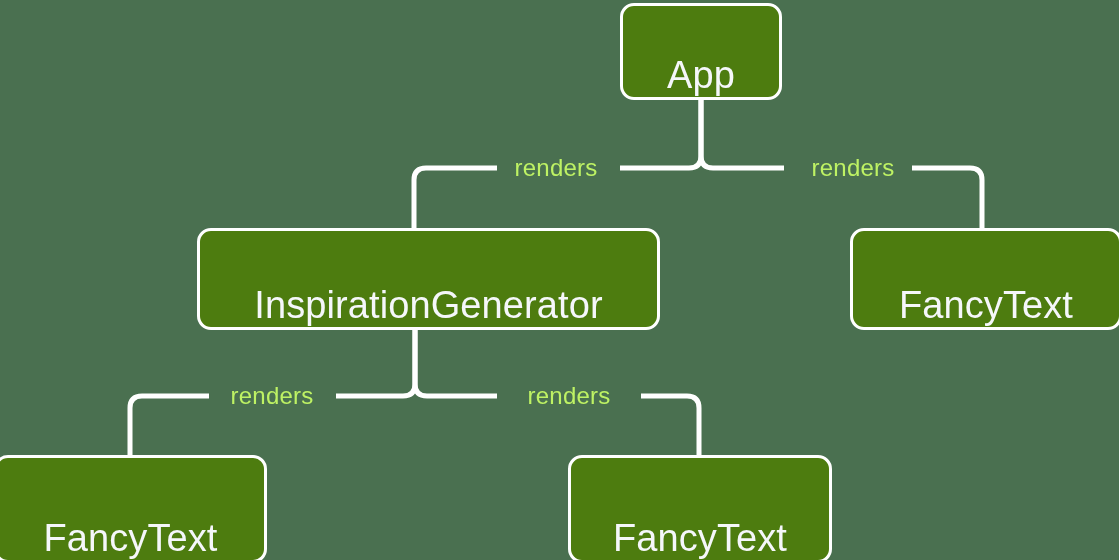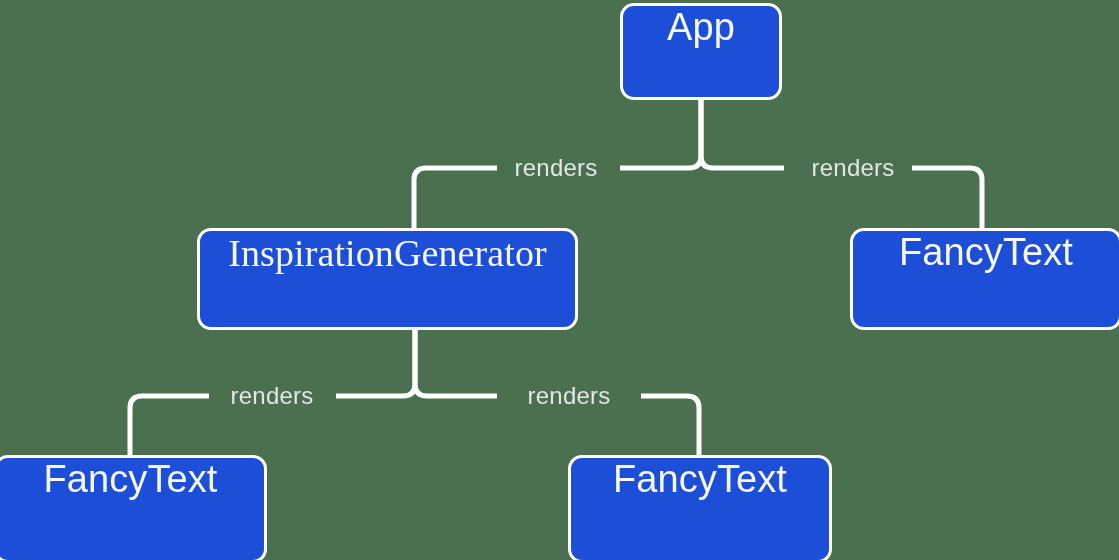--- a/index.html
+++ b/index.html
@@ -22,35 +22,35 @@
     position: absolute;
     left: 0;
     top: 0;
     width: 1119px;
     height: 560px;
     pointer-events: none;
   }
   .node {
     position: absolute;
     box-sizing: border-box;
-    background: #1d4ed8;
+    background: #4d7c0f;
     border: 3px solid #ffffff;
     border-radius: 14px;
     display: flex;
-    align-items: flex-start;
+    align-items: flex-end;
     justify-content: center;
     color: #f5f7fa;
     font-size: 38px;
     font-weight: 400;
     letter-spacing: 0.1px;
     white-space: nowrap;
   }
   .edge-label {
     position: absolute;
-    color: #e5e5e5;
+    color: #bef264;
     font-size: 24px;
     font-weight: 500;
     white-space: nowrap;
     transform: translate(-50%, -50%);
     letter-spacing: 0.2px;
   }
 </style>
 </head>
 <body>
 
@@ -75,21 +75,21 @@
 
   <div class="edge-label" style="left:556px; top:168px;">renders</div>
   <div class="edge-label" style="left:853px; top:168px;">renders</div>
   <div class="edge-label" style="left:272px; top:396px;">renders</div>
   <div class="edge-label" style="left:569px; top:396px;">renders</div>
 
   <div class="node" style="left:620px; top:3px; width:162px; height:97px;">
     <span>App</span>
   </div>
 
-  <div class="node" style="left:197px; top:228px; width:381px; height:102px;font-family:Liberation Serif, serif;">
+  <div class="node" style="left:197px; top:228px; width:463px; height:102px;">
     <span>InspirationGenerator</span>
   </div>
 
   <div class="node" style="left:850px; top:228px; width:272px; height:102px;">
     <span>FancyText</span>
   </div>
 
   <div class="node" style="left:-6px; top:455px; width:273px; height:108px;">
     <span>FancyText</span>
   </div>

